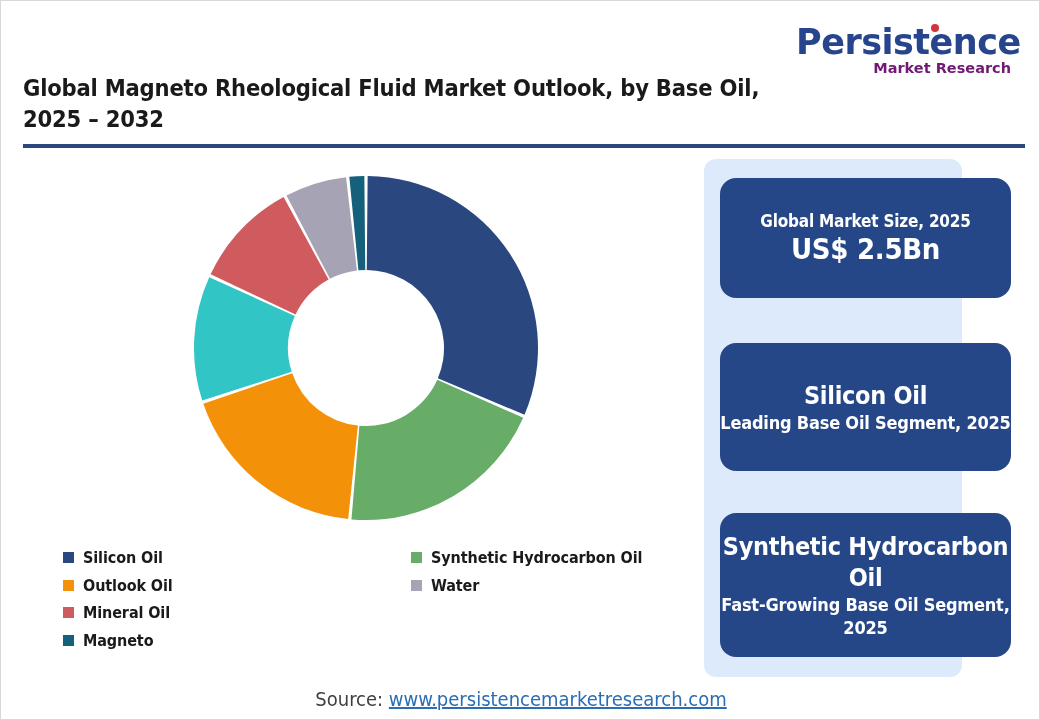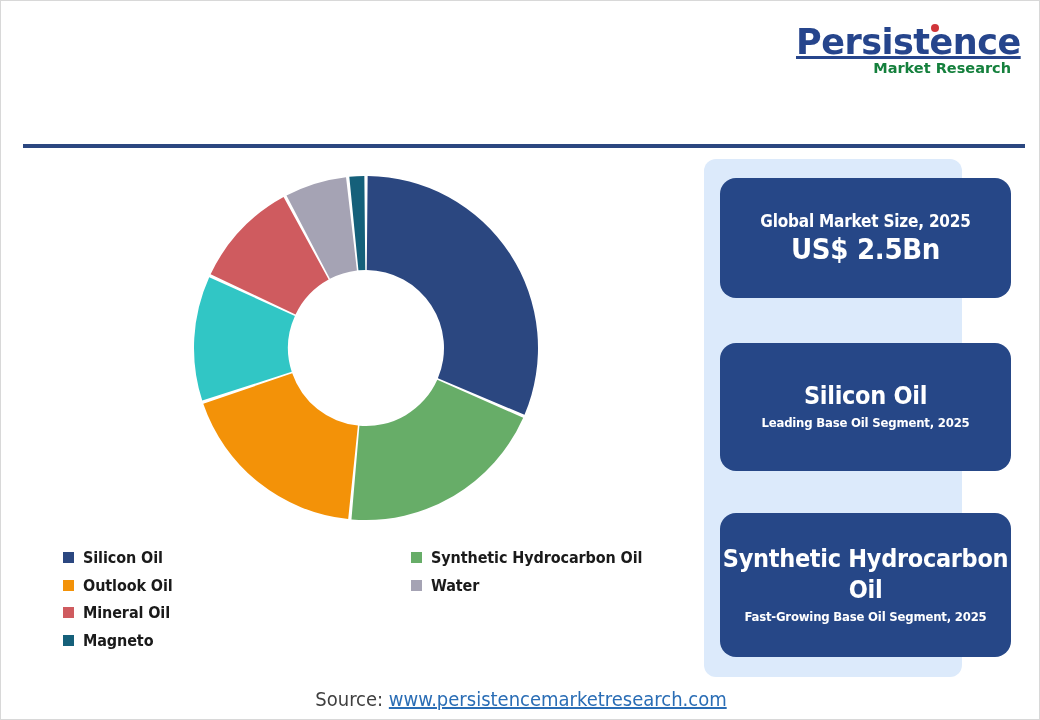--- a/index.html
+++ b/index.html
@@ -24,34 +24,33 @@
   }
   #logo-word{
     font-family:"DejaVu Sans", sans-serif;
     font-weight:bold;
     font-size:35px;
     letter-spacing:-0.5px;
     color:#26458c;
     line-height:38px;
     position:relative;
     display:block;
-    text-decoration:underline;
   }
   #logo-dot{
     position:absolute;
     width:8px;height:8px;border-radius:50%;
     background:#d0353a;
     left:135px;top:1px;
   }
   #logo-sub{
     display:block;
     font-family:"DejaVu Sans", sans-serif;
     font-weight:bold;
     font-size:14.5px;
-    color:#15803d;
+    color:#701a75;
     letter-spacing:0px;
     line-height:16px;
     margin-top:-1px;
   }
   #page-title{
     position:absolute;left:22px;top:72px;width:740px;
     font-family:"DejaVu Sans Condensed","DejaVu Sans", sans-serif;
     font-weight:bold;
     font-size:23.5px;
     line-height:31px;
@@ -127,21 +126,21 @@
   .kpi-value-md{
     font-family:"DejaVu Sans Condensed","DejaVu Sans", sans-serif;
     font-weight:bold;
     font-size:25px;
     line-height:31px;
     letter-spacing:-0.3px;
   }
   .kpi-sub{
     font-family:"DejaVu Sans Condensed","DejaVu Sans", sans-serif;
     font-weight:bold;
-    font-size:13px;
+    font-size:18px;
     line-height:23px;
     letter-spacing:-0.2px;
   }
 
   
   #footer{
     position:absolute;left:0;top:686px;width:1040px;
     text-align:center;
     font-family:"DejaVu Sans Condensed","DejaVu Sans", sans-serif;
     font-size:20px;
@@ -156,20 +155,21 @@
 <body>
 
 <div id="frame">
 
   <div id="logo">
     <span id="logo-word">Persistence</span>
     <span id="logo-dot"></span>
     <span id="logo-sub">Market Research</span>
   </div>
 
+  <div id="page-title">Global Magneto Rheological Fluid Market Outlook, by Base Oil, 2025 – 2032</div>
   <div id="title-rule"></div>
 
   <div id="chart-area">
     <svg id="donut-svg" width="660" height="400" viewBox="0 0 660 400">
       <g id="donut-slices">
           <path d="M 346.6510561155328 20.00792456132359 A 172 172 0 0 1 503.50223626843706 258.79102557907436 L 416.87892109847724 222.2889534602779 A 78 78 0 0 0 345.74873475006723 114.00359369641419 Z" fill="#2b4780"></path>
           <path d="M 502.19080936123 261.82155435366246 A 172 172 0 0 1 330.4578445463653 363.38414662611683 L 338.4053015966075 269.7207176560297 A 78 78 0 0 0 416.28420424520897 223.66326302084693 Z" fill="#67ad68"></path>
           <path d="M 327.1703872062656 363.0733904136628 A 172 172 0 0 1 182.2830446518596 247.74219624513626 L 271.20975280723866 217.27843783209667 A 78 78 0 0 0 336.9144779191205 269.57979332712614 Z" fill="#f39208"></path>
           <path d="M 181.242923812685 244.6081742563065 A 172 172 0 0 1 188.2262852839579 121.2468914171748 L 273.904943326446 159.9142879682537 A 78 78 0 0 0 270.73807010110136 215.85719530227854 Z" fill="#31c6c5"></path>
           <path d="M 189.61345550584272 118.25027599939591 A 172 172 0 0 1 262.58594146465197 41.030059429924194 L 307.6261827572259 123.53688741589585 A 78 78 0 0 0 274.5340088921845 158.55535772065627 Z" fill="#cf5b5f"></path>

